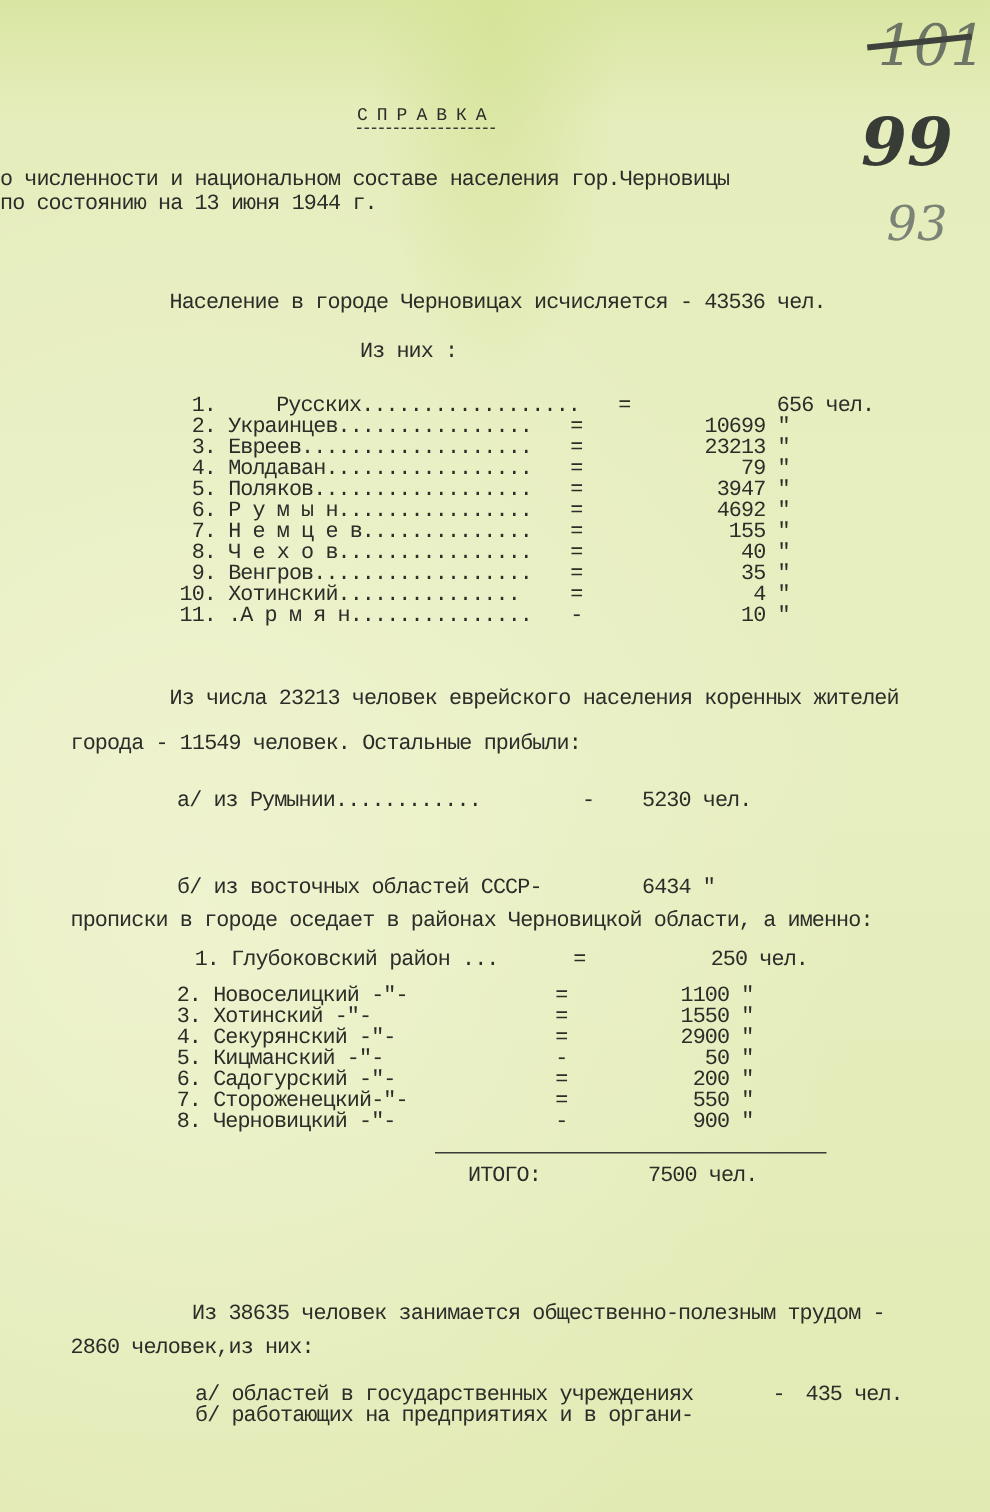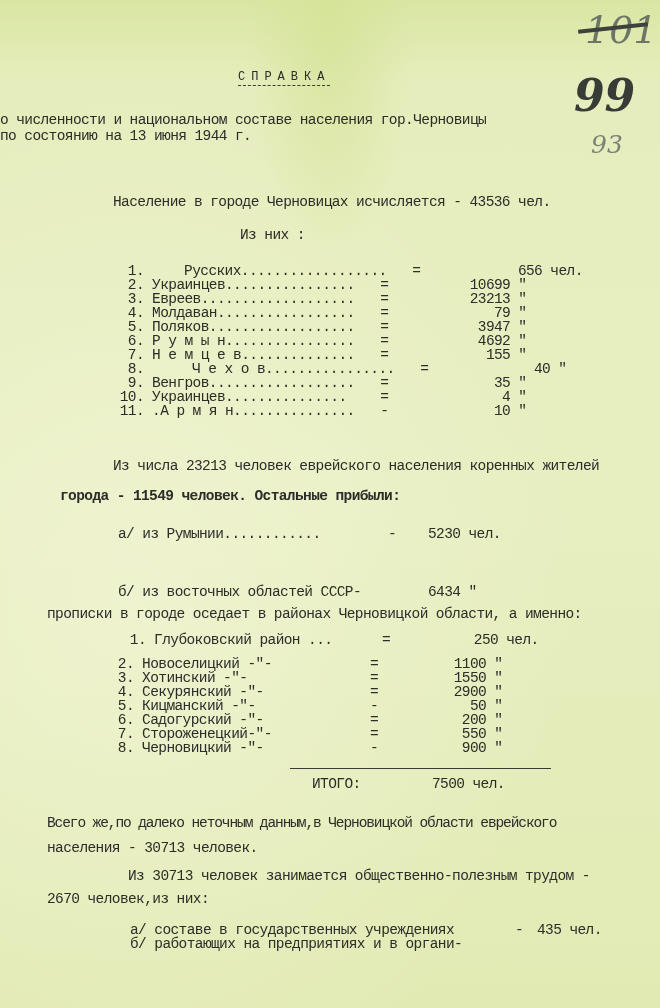--- a/index.html
+++ b/index.html
@@ -50,21 +50,21 @@
       left: 585px; top: 8px; font-size: 38px; color: #6d7566;
     }
     .pg-old-strike {
       position: absolute; left: 578px; top: 26px; width: 70px; height: 4px;
       background: #3e423c; transform: rotate(-6deg);
     }
     .pg-main {
       left: 574px; top: 70px; font-size: 44px; color: #383c36; font-weight: bold;
     }
     .pg-sub {
-      left: 591px; top: 130px; font-size: 25px; color: #7b8377;
+      left: 591px; top: 130px; font-size: 32px; color: #7b8377;
     }
     .list-row { position: absolute; height: 14px; line-height: 14px; }
     .num { text-align: right; display: inline-block; }
     .rule {
       position: absolute;
       left: 290px; top: 768px; width: 261px; height: 0;
       border-top: 1.5px solid #3a3a36;
     }
   </style>
 </head>
@@ -100,35 +100,35 @@
     <div class="list-row tw" style="left:110px; top:320px;">
       <span class="num" style="width:34px;">5.</span> <span style="display:inline-block;width:220px;">Поляков..................</span> <span style="display:inline-block;width:20px;">=</span><span class="num" style="width:110px;">3947</span> <span>"</span>
     </div>
     <div class="list-row tw" style="left:110px; top:334px;">
       <span class="num" style="width:34px;">6.</span> <span style="display:inline-block;width:220px;">Р у м ы н................</span> <span style="display:inline-block;width:20px;">=</span><span class="num" style="width:110px;">4692</span> <span>"</span>
     </div>
     <div class="list-row tw" style="left:110px; top:348px;">
       <span class="num" style="width:34px;">7.</span> <span style="display:inline-block;width:220px;">Н е м ц е в..............</span> <span style="display:inline-block;width:20px;">=</span><span class="num" style="width:110px;">155</span> <span>"</span>
     </div>
     <div class="list-row tw" style="left:110px; top:362px;">
-      <span class="num" style="width:34px;">8.</span> <span style="display:inline-block;width:220px;margin-left:40px;">Ч е х о в................</span> <span style="display:inline-block;width:20px;">=</span><span class="num" style="width:110px;">40</span> <span>"</span>
+      <span class="num" style="width:34px;">8.</span> <span style="display:inline-block;width:220px;">Ч е х о в................</span> <span style="display:inline-block;width:20px;">=</span><span class="num" style="width:110px;">40</span> <span>"</span>
     </div>
     <div class="list-row tw" style="left:110px; top:376px;">
       <span class="num" style="width:34px;">9.</span> <span style="display:inline-block;width:220px;">Венгров..................</span> <span style="display:inline-block;width:20px;">=</span><span class="num" style="width:110px;">35</span> <span>"</span>
     </div>
     <div class="list-row tw" style="left:110px; top:390px;">
-      <span class="num" style="width:34px;">10.</span> <span style="display:inline-block;width:220px;">Украинцев...............</span> <span style="display:inline-block;width:20px;">=</span><span class="num" style="width:110px;">4</span> <span>"</span>
+      <span class="num" style="width:34px;">10.</span> <span style="display:inline-block;width:220px;">Хотинский...............</span> <span style="display:inline-block;width:20px;">=</span><span class="num" style="width:110px;">4</span> <span>"</span>
     </div>
     <div class="list-row tw" style="left:110px; top:404px;">
       <span class="num" style="width:34px;">11.</span> <span style="display:inline-block;width:220px;">.А р м я н...............</span> <span style="display:inline-block;width:20px;">-</span><span class="num" style="width:110px;">10</span> <span>"</span>
     </div>
   </div>
 
   <div class="abs tw" style="left:113px; top:458px;text-align:center;">Из числа 23213 человек еврейского населения коренных жителей</div>
-  <div class="abs tw" style="left:60px; top:488px;font-weight:bold;">города - 11549 человек. Остальные прибыли:</div>
+  <div class="abs tw" style="left:47px; top:488px;">города - 11549 человек. Остальные прибыли:</div>
 
   <div class="list-row tw" style="left:118px; top:527px;">
     <span style="display:inline-block;width:270px;">а/ из Румынии............</span><span style="display:inline-block;width:40px;">-</span><span>5230</span> <span>чел.</span>
   </div>
   <div class="list-row tw" style="left:118px; top:548px;margin-top:37px;">
     <span style="display:inline-block;width:280px;">б/ из восточных областей СССР-</span><span style="display:inline-block;width:30px;"></span><span>6434</span>  <span>"</span>
   </div>
 
   <div class="abs tw" style="left:47px; top:606px;">прописки в городе оседает в районах Черновицкой области, а именно:</div>
 
@@ -156,26 +156,24 @@
     </div>
     <div class="list-row tw" style="left:110px; top:741px;">
       <span class="num" style="width:24px;">8.</span> <span style="display:inline-block;width:228px;">Черновицкий   -"-</span><span style="display:inline-block;width:20px;">-</span><span class="num" style="width:96px;">900</span> <span>"</span>
     </div>
   </div>
 
   <div class="rule"></div>
   <div class="abs tw" style="left:312px; top:776px;">ИТОГО:</div>
   <div class="abs tw" style="left:432px; top:776px;">7500 чел.</div>
 
-  <div class="abs tw" style="left:47px; top:815px; letter-spacing:-1.1px;">Всего же,по далеко неточным данным,в Черновицкой области еврейского</div>
-  <div class="abs tw" style="left:47px; top:840px;">населения - 30713 человек.</div>
 
-  <div class="abs tw" style="left:128px; top:868px;">Из 30713 человек занимается общественно-полезным трудом -</div>
-  <div class="abs tw" style="left:47px; top:891px;">2670 человек,из них:</div>
+  <div class="abs tw" style="left:128px; top:868px;">Из 38635 человек занимается общественно-полезным трудом -</div>
+  <div class="abs tw" style="left:47px; top:891px;">2860 человек,из них:</div>
 
   <div class="list-row tw" style="left:130px; top:923px;">
-    <span style="display:inline-block;width:385px;">а/ составе в государственных учреждениях</span><span style="display:inline-block;width:22px;">-</span><span>435</span> <span>чел.</span>
+    <span style="display:inline-block;width:385px;">а/ областей в государственных учреждениях</span><span style="display:inline-block;width:22px;">-</span><span>435</span> <span>чел.</span>
   </div>
   <div class="list-row tw" style="left:130px; top:937px;">
     <span>б/ работающих на предприятиях и в органи-</span>
   </div>
 
 </div>
 
 </body></html>

